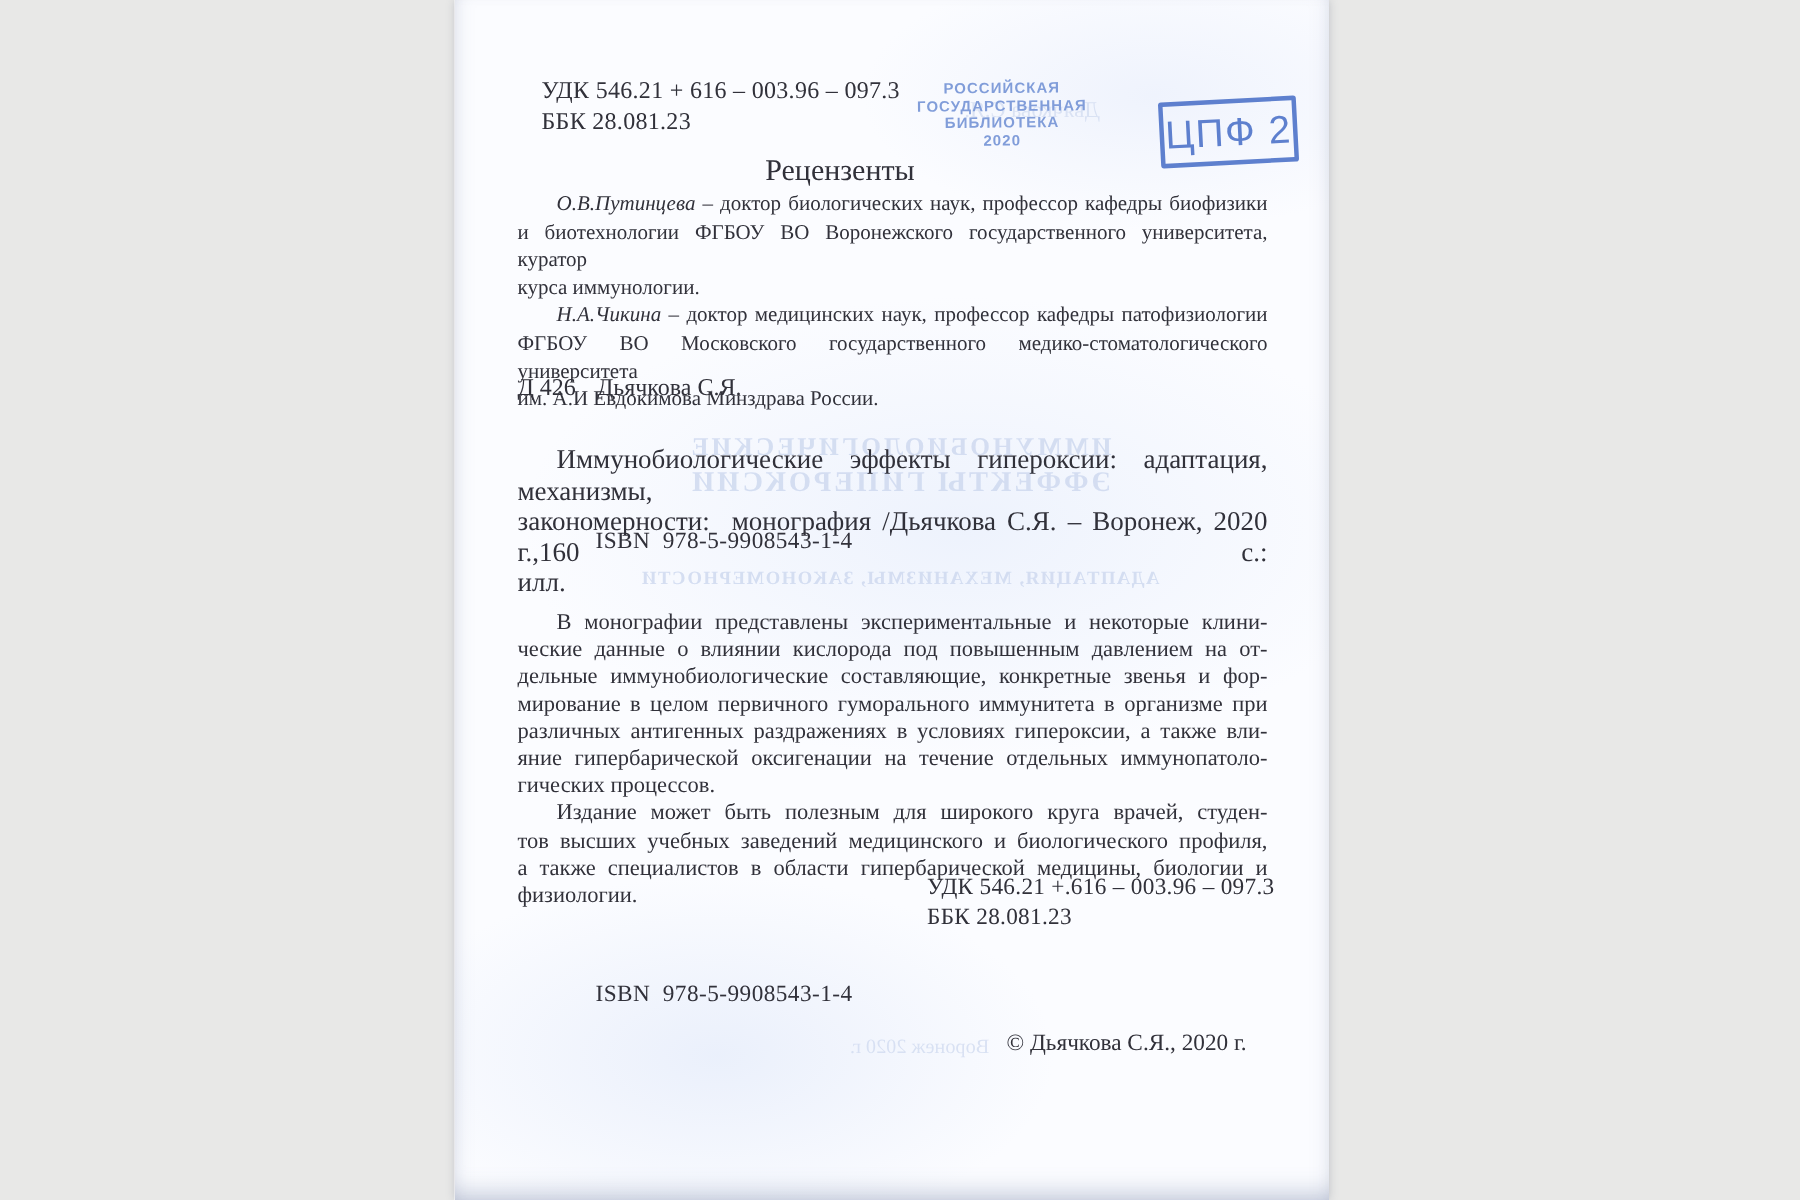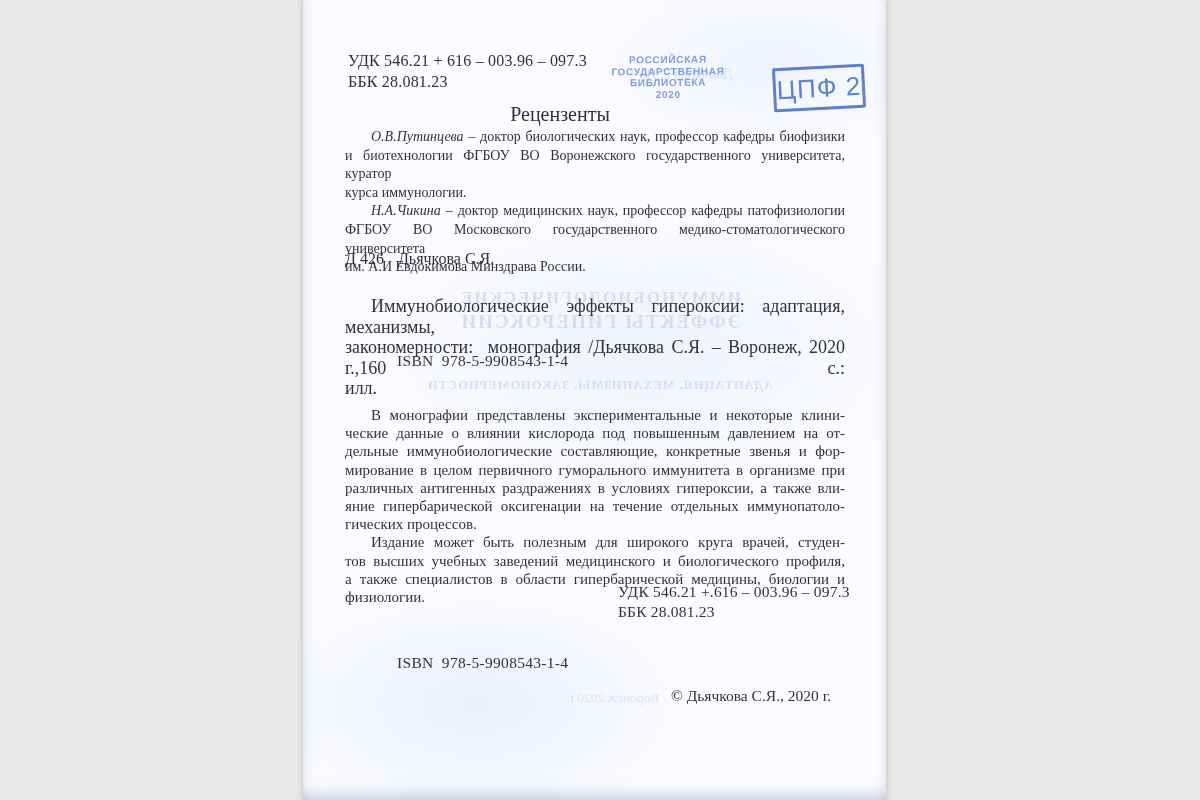--- a/index.html
+++ b/index.html
@@ -27,21 +27,21 @@
       radial-gradient(ellipse 260px 120px at 80% 8%, rgba(224,232,250,.45), transparent 75%),
       var(--paper);
     box-shadow:
       0 0 6px rgba(110,115,135,.38),
       inset 0 -16px 16px -12px rgba(125,138,170,.45),
       inset 10px 0 14px -12px rgba(130,140,165,.35),
       inset -10px 0 14px -12px rgba(130,140,165,.3);
   }
   .abs{position:absolute;}
   
-  .top-codes{left:45px;top:50px;font-size:16px;line-height:21px;letter-spacing:.2px;}
+  .top-codes{left:58px;top:50px;font-size:16px;line-height:21px;letter-spacing:.2px;}
   
   .lib-stamp{
     left:295px;top:54px;width:140px;text-align:center;
     font-family:"Liberation Sans","DejaVu Sans",sans-serif;
     font-weight:bold;font-size:10px;line-height:11.5px;letter-spacing:.7px;
     color:var(--stamp-blue);opacity:.95;transform:rotate(-.5deg);
   }
   
   .box-stamp{
     left:470px;top:66px;width:92px;height:44px;

